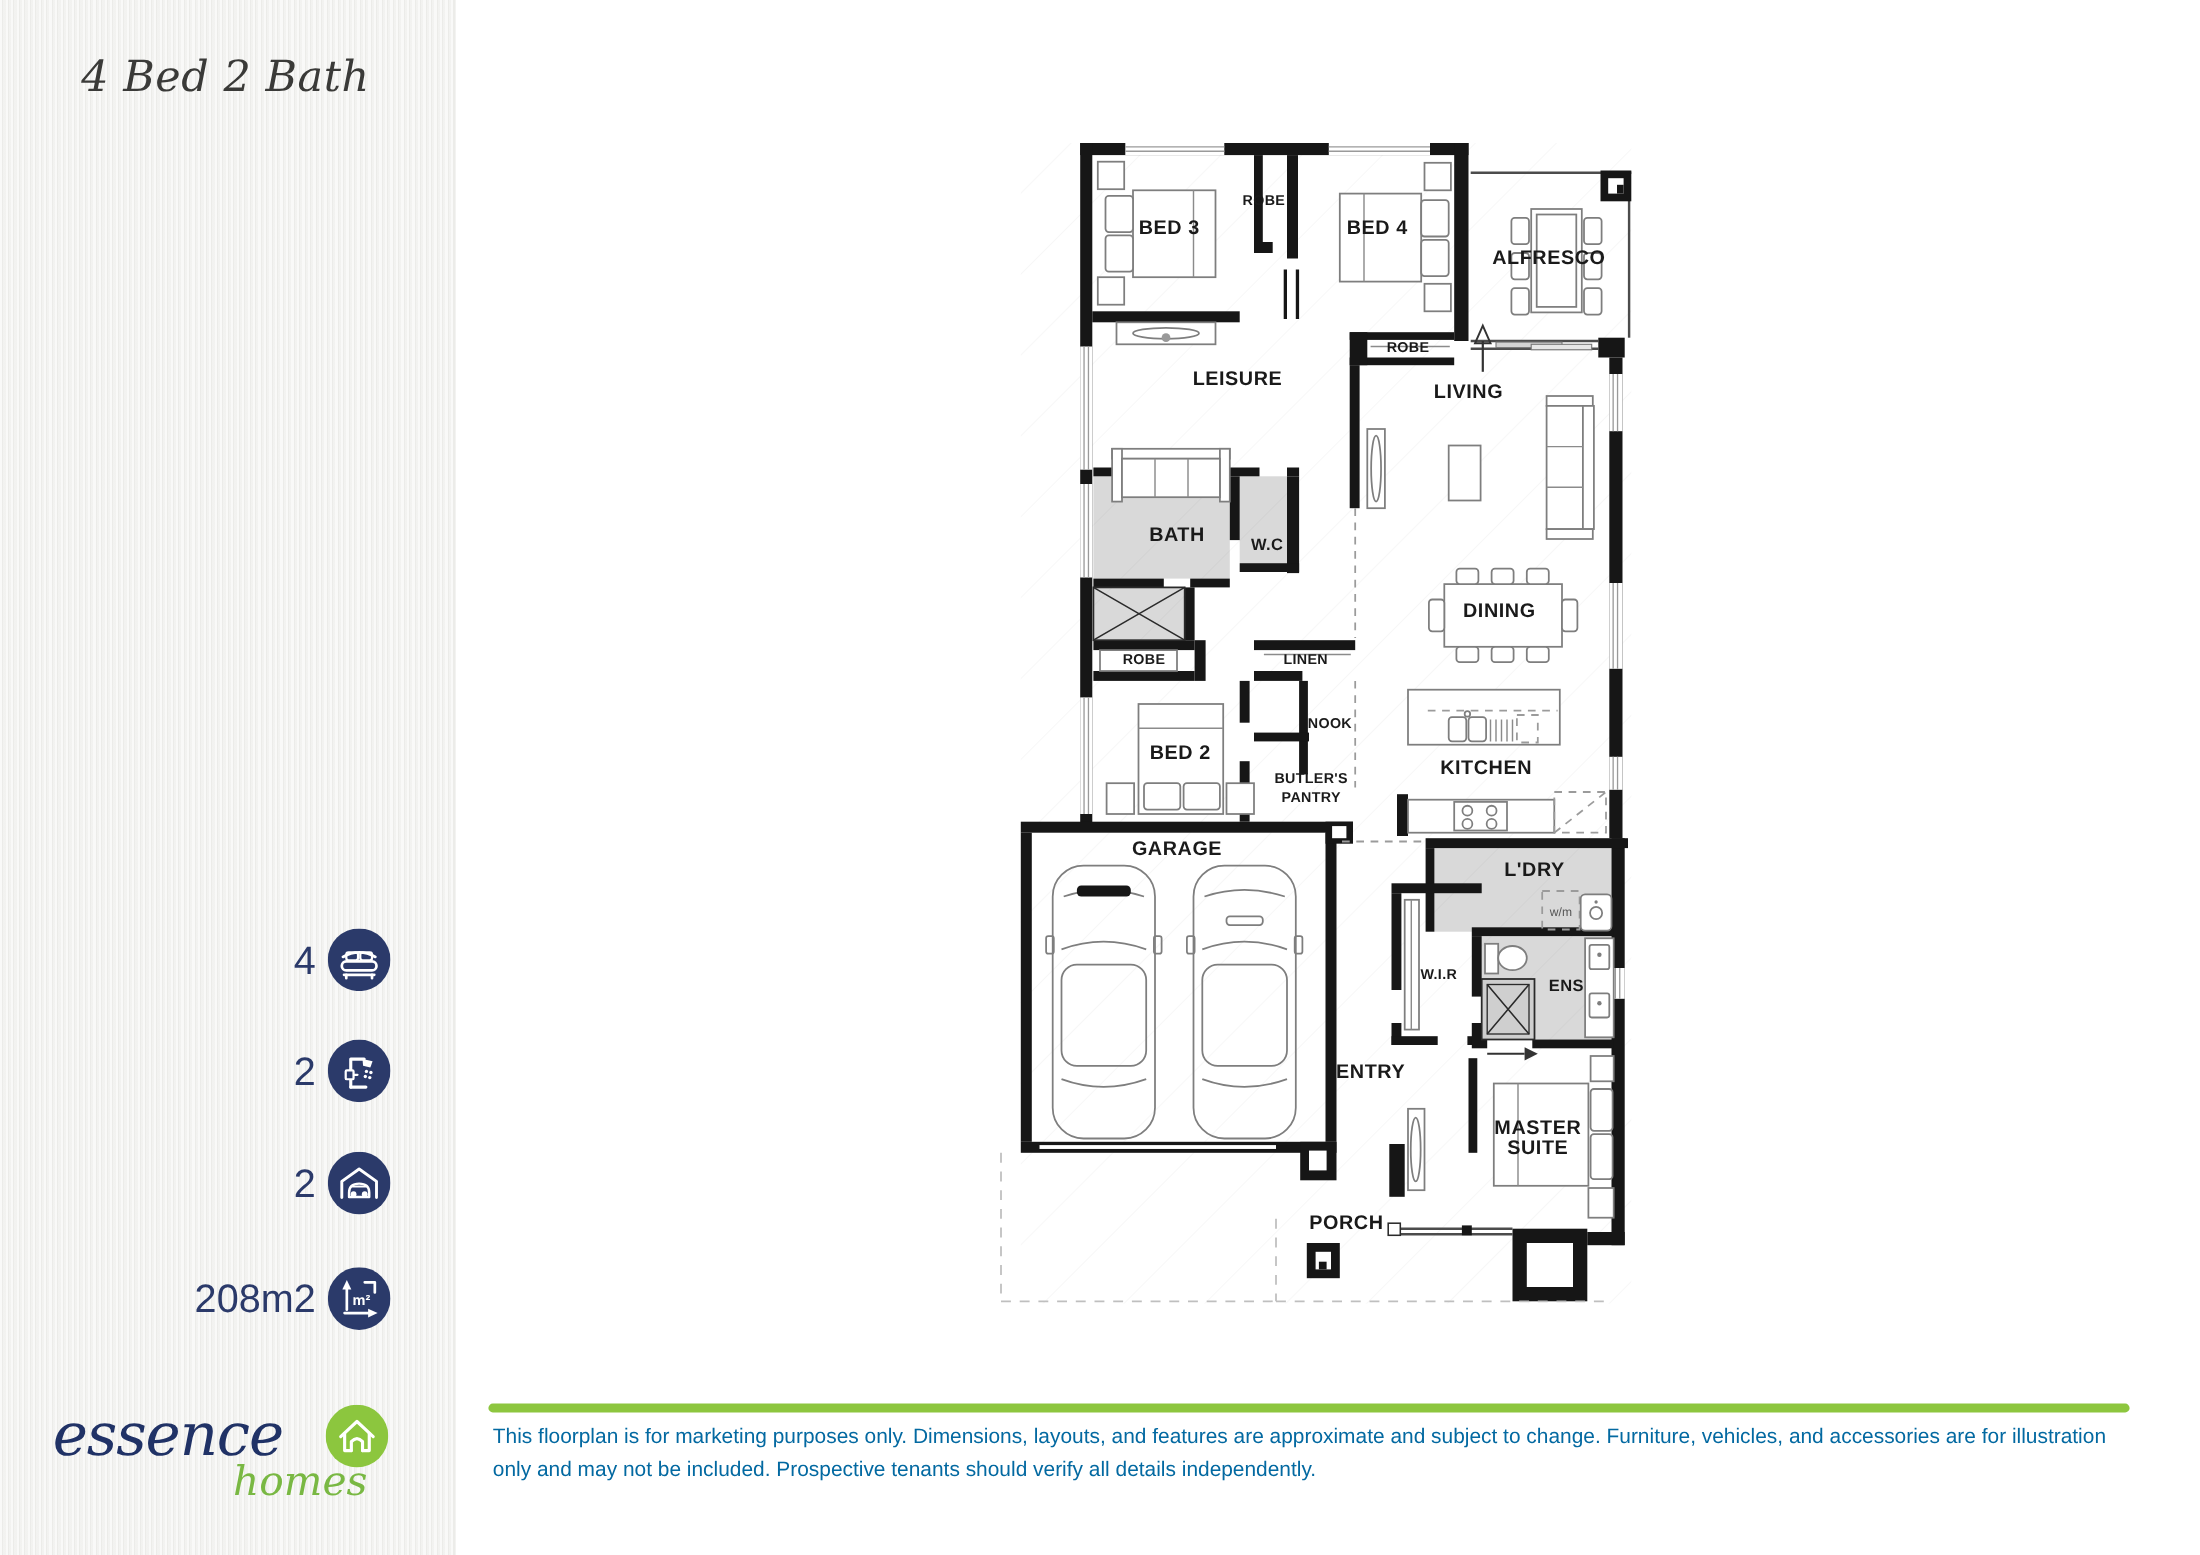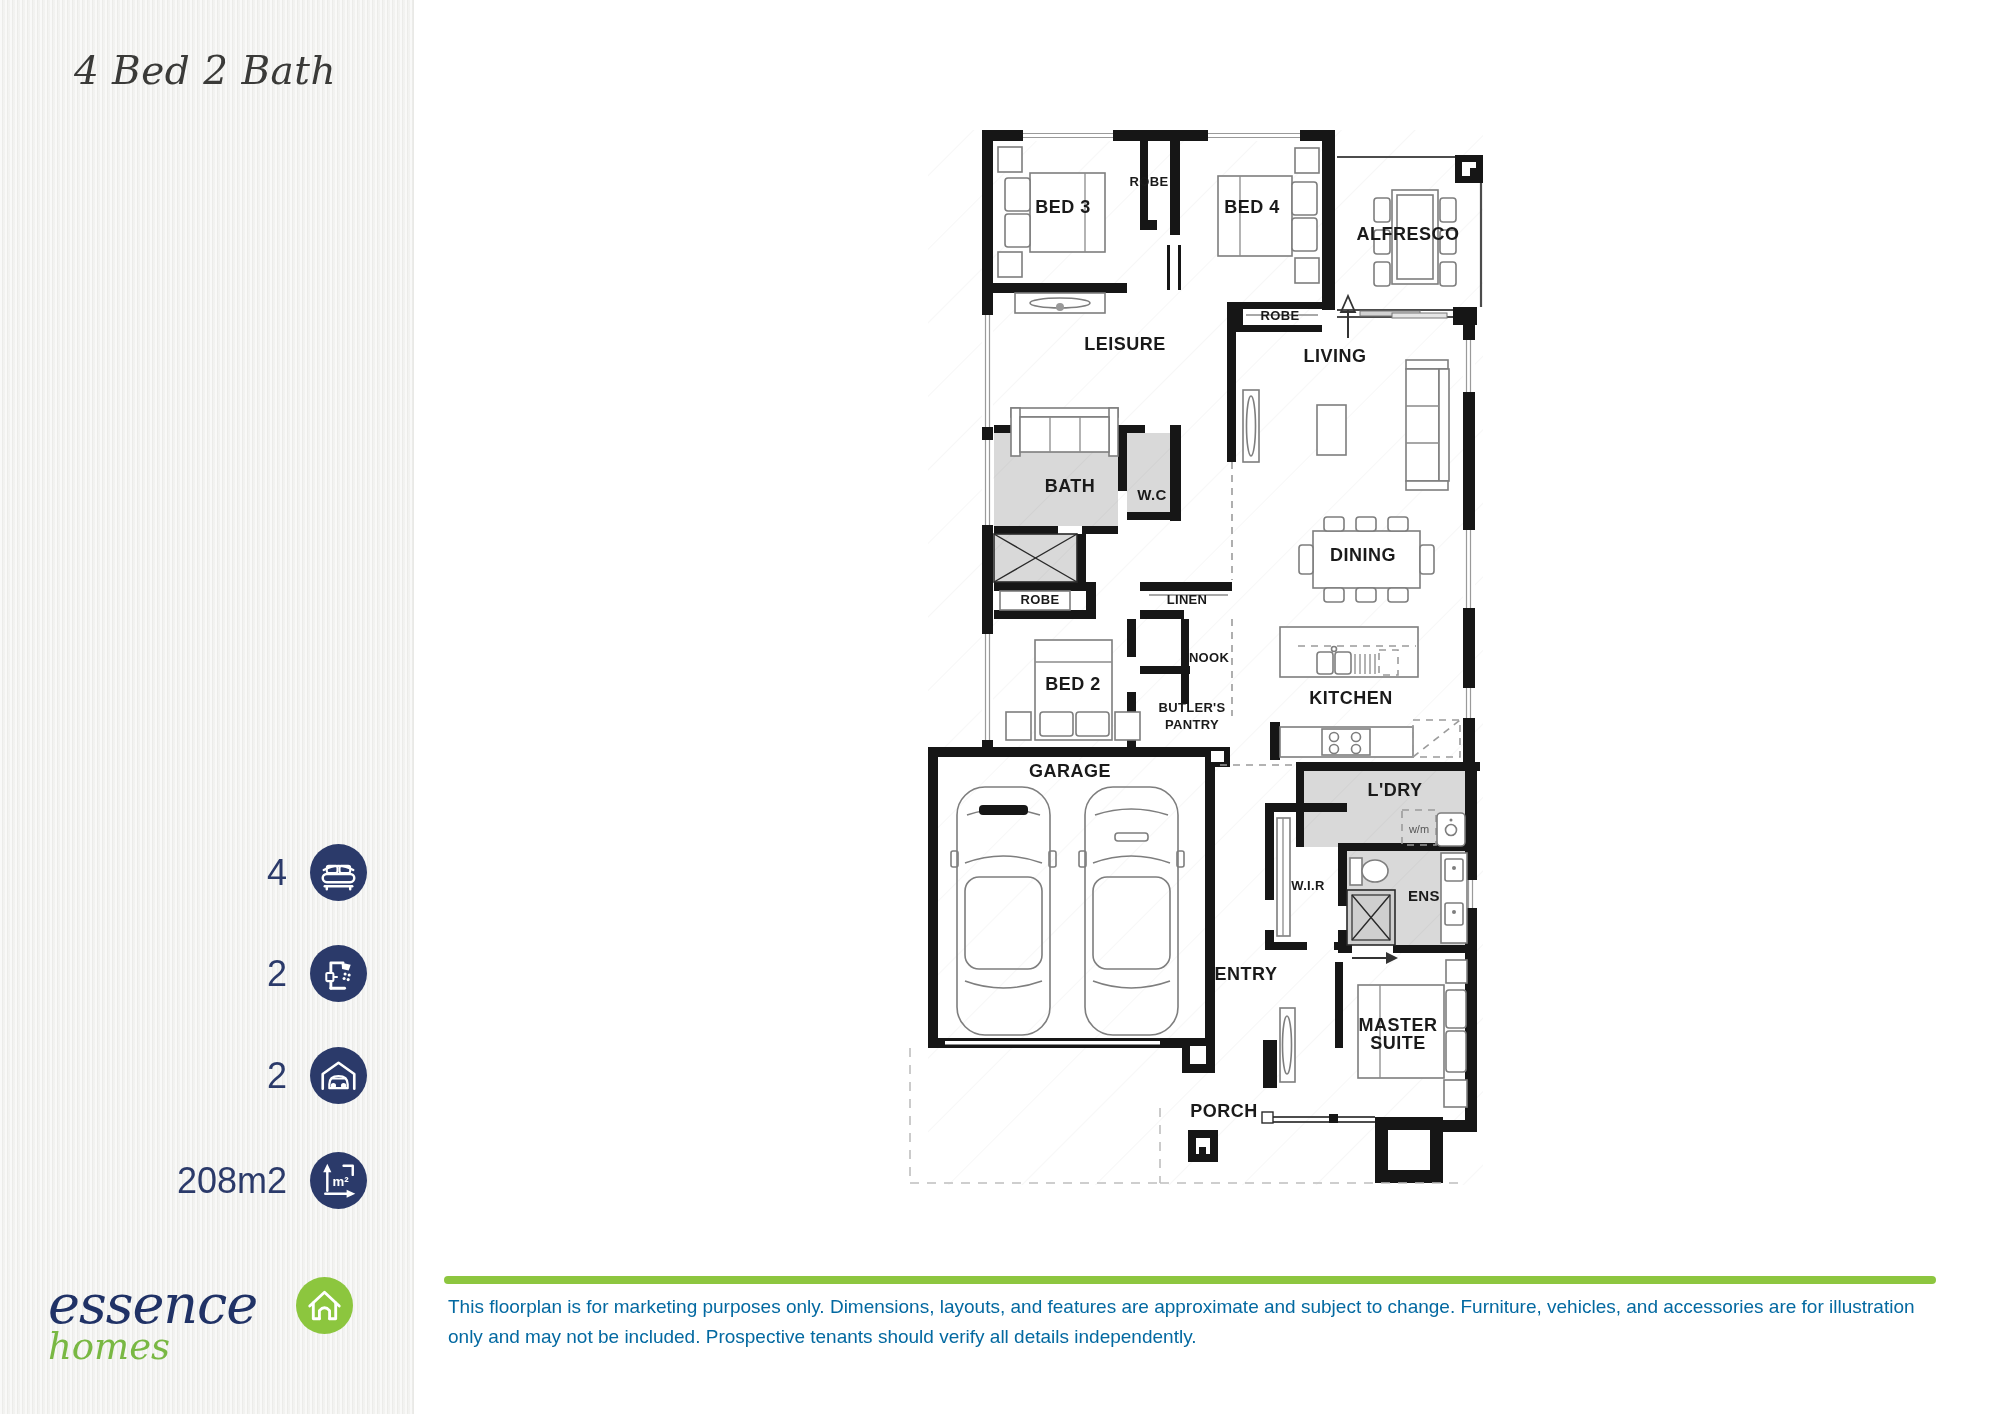--- a/index.html
+++ b/index.html
@@ -17,29 +17,29 @@
   .plan-title{
     position:absolute;left:50px;top:48px;width:310px;text-align:center;
     font-family:"DejaVu Serif",serif;font-style:italic;font-weight:500;
     font-size:39px;color:#3a3a38;letter-spacing:.5px;white-space:nowrap;
   }
   .stat-row{position:absolute;left:0;width:413px;height:57px;}
   .stat-row .num{
     position:absolute;left:80px;top:0;width:207px;height:57px;line-height:57px;
     text-align:right;font-size:36px;color:#2b3a6a;
   }
-  .stat-row .badge{position:absolute;left:310px;top:0;width:57px;height:57px;}
+  .stat-row .badge{position:absolute;left:298px;top:0;width:57px;height:57px;}
   .logo{position:absolute;left:0;top:1270px;width:413px;height:130px;font-style:italic;}
   .logo .brand{
     position:absolute;left:48px;top:8px;width:240px;
     font-family:"DejaVu Serif",serif;font-size:54px;color:#203266;
     letter-spacing:-1px;line-height:1;
   }
   .logo .suffix{
-    position:absolute;left:48px;top:58px;width:286px;
+    position:absolute;left:48px;top:58px;width:286px;text-align:right;
     font-family:"DejaVu Serif",serif;font-size:37px;color:#79b843;line-height:1;
   }
   .logo .logo-badge{position:absolute;left:296px;top:7px;width:57px;height:57px;}
   
   .divider{
     position:absolute;left:444px;top:1276px;width:1492px;height:8px;
     border-radius:4px;background:#8dc63f;
   }
   .disclaimer{
     position:absolute;left:448px;top:1292px;width:1470px;

